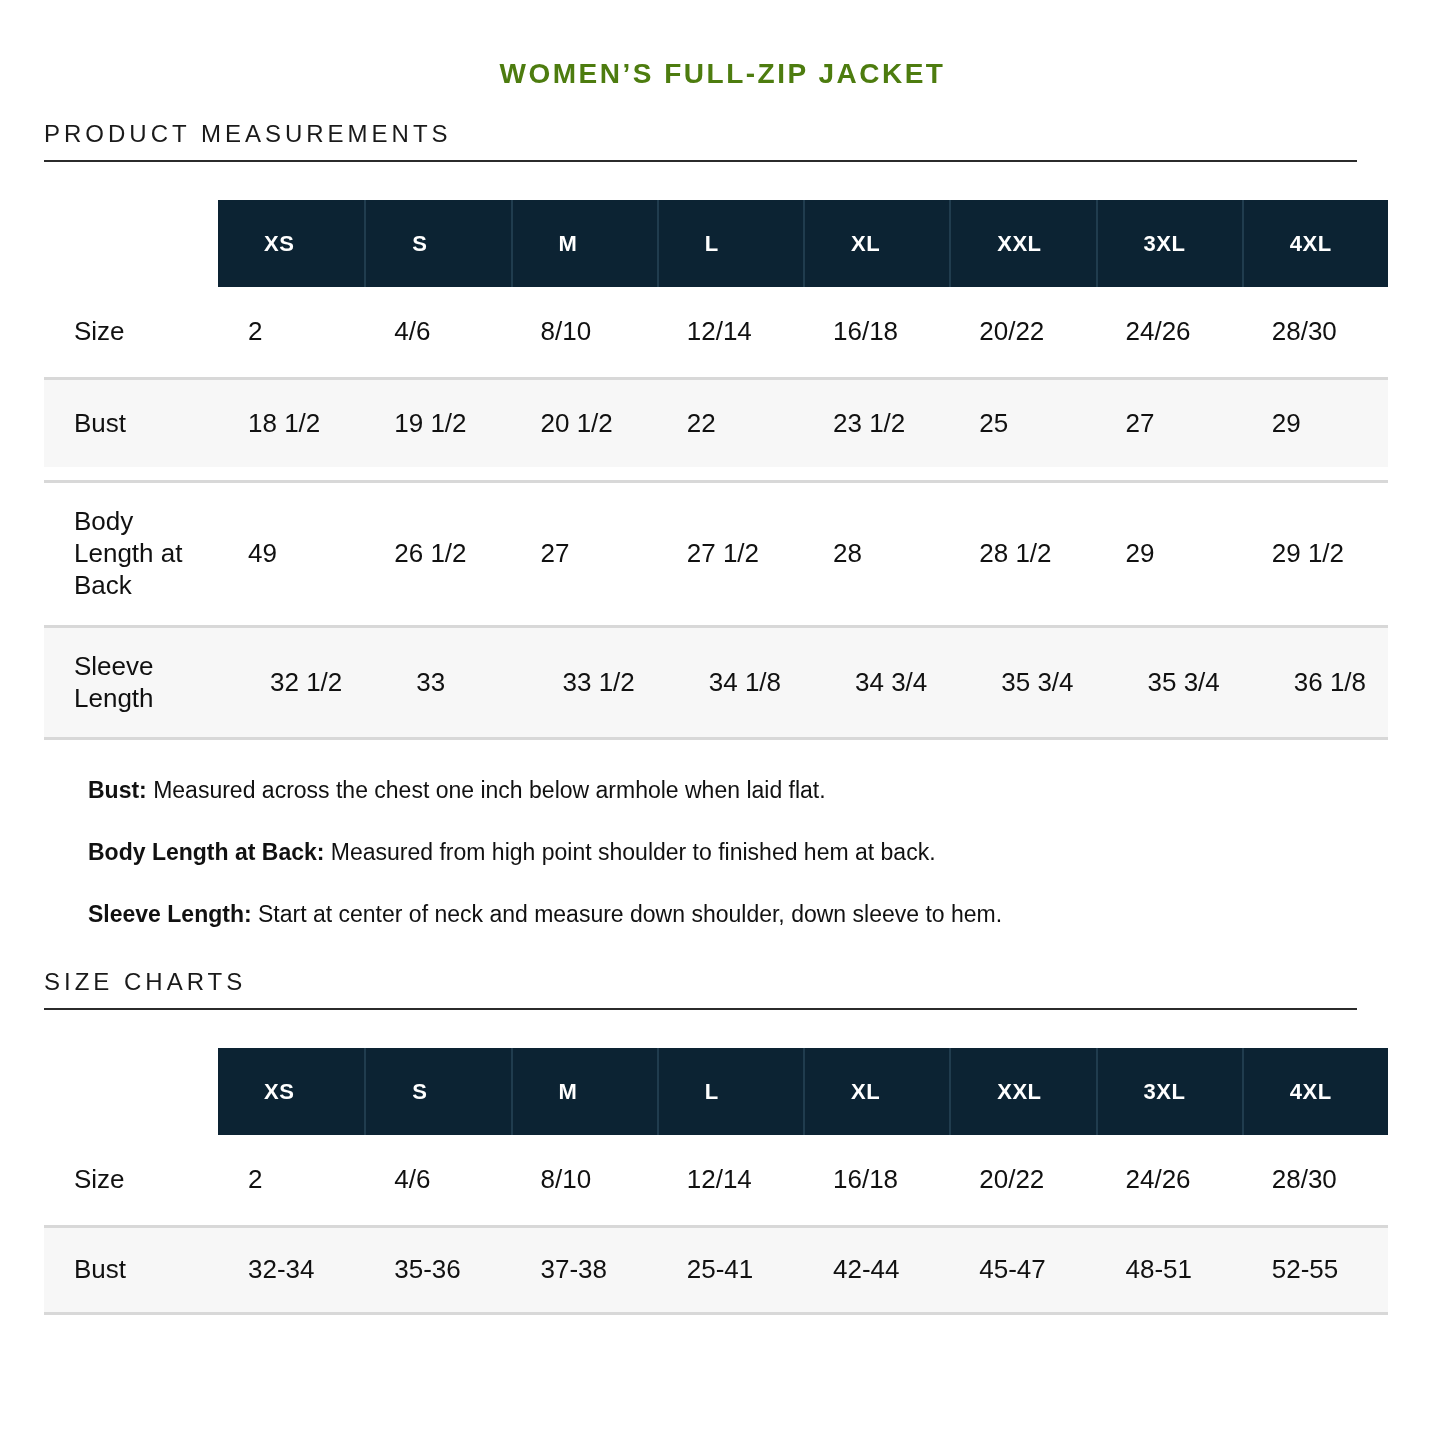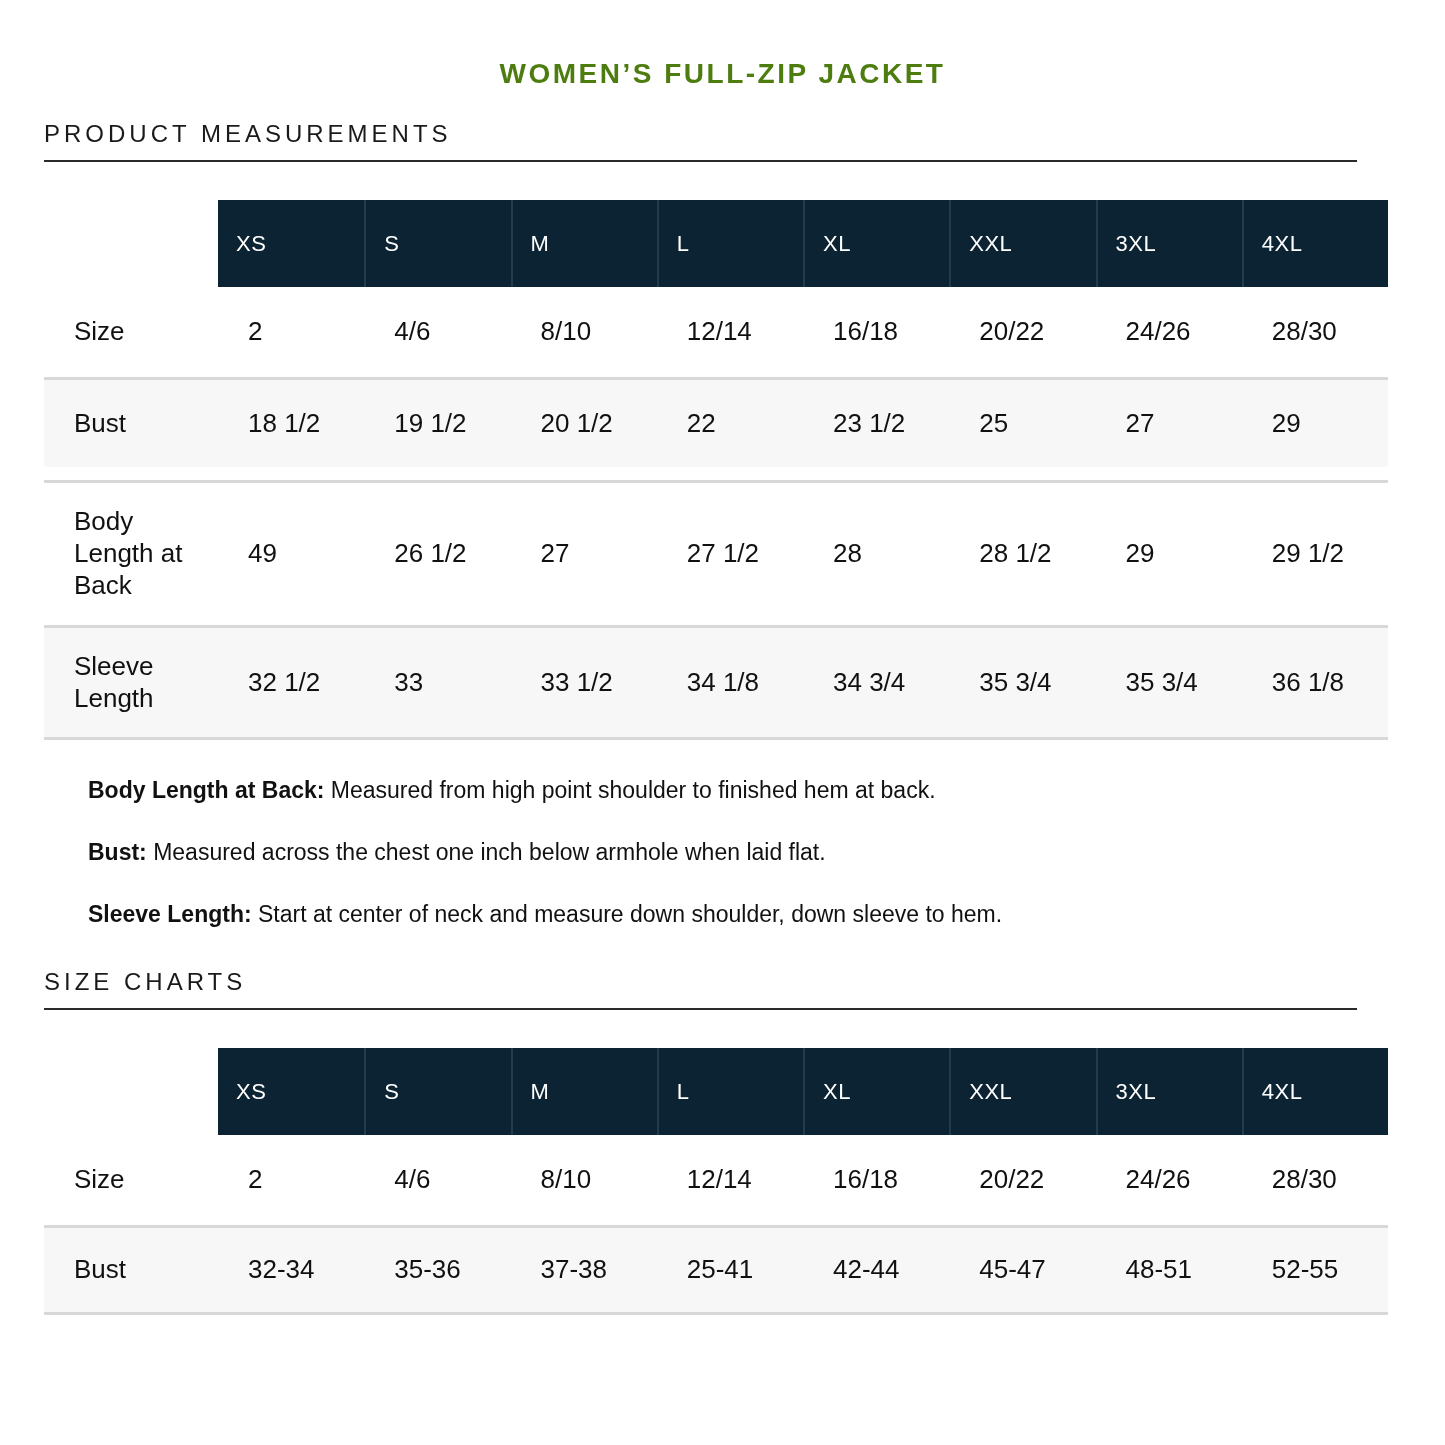--- a/index.html
+++ b/index.html
@@ -41,44 +41,44 @@
   }
   .t-header, .t-row {
     display: grid;
     grid-template-columns: 174px repeat(8, 1fr);
   }
   .t-header { height: 87px; }
   .t-corner { background: transparent; }
   .t-hcell {
     background: #0c2333;
     color: #ffffff;
-    font-weight: normal;
+    font-weight: bold;
     font-size: 22px;
     letter-spacing: 0.5px;
     display: flex;
     align-items: center;
-    padding-left: 18px;
+    padding-left: 46px;
   }
   .t-hcell + .t-hcell { border-left: 2px solid #203c4e; }
   .t-row { background: #ffffff; }
   .t-row.alt { background: #f7f7f7; }
   .t-row + .t-row { border-top: 3px solid #d8d8d8; }
   .t-row:last-child { border-bottom: 3px solid #d8d8d8; }
   .t-cell, .t-label {
     display: flex;
     align-items: center;
     padding-left: 30px;
     font-size: 26px;
     line-height: 1.22;
     color: #111111;
   }
   .t-label { padding-right: 10px; }
   #pm-table .t-row { height: 90px; }
   #pm-table .t-row.r2 { height: 145px; margin-top: 13px; }
-  #pm-table .t-row.r3 { height: 115px; }
+  #pm-table .t-row.r3 { height: 115px; gap: 22px; }
   #sc-table .t-row { height: 90px; }
   .notes { margin-top: 36px; margin-left: 44px; }
   .note {
     font-size: 23px;
     line-height: 1.25;
     margin-bottom: 33px;
     color: #111111;
   }
   .note b { font-weight: bold; }
   #size-charts-section .section-heading { margin-top: 40px; }
@@ -142,22 +142,22 @@
         <div class="t-cell">33</div>
         <div class="t-cell">33 1/2</div>
         <div class="t-cell">34 1/8</div>
         <div class="t-cell">34 3/4</div>
         <div class="t-cell">35 3/4</div>
         <div class="t-cell">35 3/4</div>
         <div class="t-cell">36 1/8</div>
       </div>
     </div>
   <div class="notes">
+      <p class="note"><b>Bust:</b><span> Measured across the chest one inch below armhole when laid flat.</span></p>
       <p class="note"><b>Body Length at Back:</b><span> Measured from high point shoulder to finished hem at back.</span></p>
-      <p class="note"><b>Bust:</b><span> Measured across the chest one inch below armhole when laid flat.</span></p>
       <p class="note"><b>Sleeve Length:</b><span> Start at center of neck and measure down shoulder, down sleeve to hem.</span></p>
     </div>
 </div>
 
 <div class="section" id="size-charts-section">
   <h2 class="section-heading">SIZE CHARTS</h2>
   <hr class="section-rule">
   <div class="size-table" id="sc-table">
       <div class="t-header">
         <div class="t-corner"></div>

